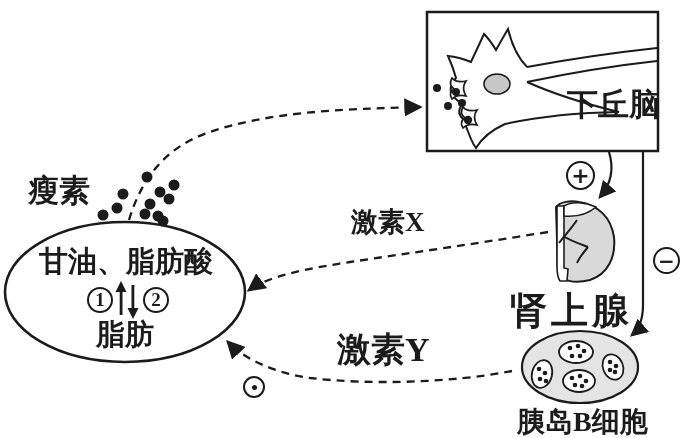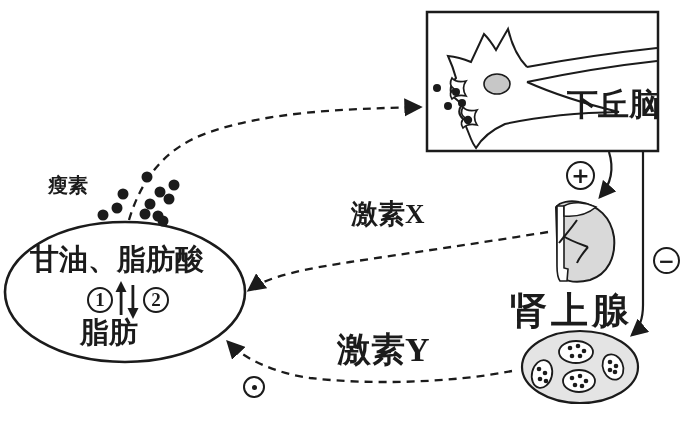--- a/index.html
+++ b/index.html
@@ -6,21 +6,21 @@
   .stage{
     position:relative;width:689px;height:438px;background:#ffffff;
     overflow:hidden;font-family:"Liberation Serif","DejaVu Serif",serif;
     color:#1b1b1b;
   }
   .layer{position:absolute;left:0;top:0;}
   .label{
     position:absolute;font-weight:bold;white-space:nowrap;
     color:#1b1b1b;line-height:1;letter-spacing:0px;
   }
-  .centered{font-family:Liberation Mono, monospace;}
+  .centered{text-align:center;}
   .num-circle{
     position:absolute;width:26px;height:26px;border:2.5px solid #1b1b1b;
     border-radius:50%;display:flex;align-items:center;justify-content:center;
     font-size:19px;font-weight:bold;box-sizing:border-box;background:#fff;
   }
   .sym-circle{
     position:absolute;border:2.4px solid #1b1b1b;border-radius:50%;
     display:flex;align-items:center;justify-content:center;
     font-weight:bold;box-sizing:border-box;background:#fff;
     font-family:"DejaVu Sans",sans-serif;
@@ -141,38 +141,39 @@
         <circle cx="610" cy="370" r="2.3"></circle>
           <circle cx="615" cy="372" r="2.3"></circle>
       </g>
     </g>
 
     <path d="M 548 232 C 480 243 410 253 350 262 C 310 268 268 276 249 290" fill="none" stroke="#1b1b1b" stroke-width="2.3" stroke-dasharray="8 6" marker-end="url(#ah)"></path>
 
     <path d="M 512 371 C 450 383 370 385 310 378 C 280 374 246 361 228 342" fill="none" stroke="#1b1b1b" stroke-width="2.3" stroke-dasharray="8 6" marker-end="url(#ah)"></path>
   </svg>
 
-  <div class="label" style="left:48px;top:175px;font-size:20px;">瘦素</div>
+  <div class="label" style="left:28px;top:175px;font-size:31px;">瘦素</div>
 
   <div class="label centered" style="left:30px;top:247px;width:192px;font-size:29px;">甘油、脂肪酸</div>
 
   <div class="num-circle" style="left:87px;top:287px;">1</div>
   <div class="num-circle" style="left:143px;top:287px;">2</div>
 
   <div class="label centered" style="left:80px;top:320px;width:90px;font-size:29px;">脂肪</div>
 
 
-  <div class="label" style="left:351px;top:201px;font-size:27px;">激素X</div>
+  <div class="label" style="left:351px;top:209px;font-size:27px;">激素X</div>
 
   <div class="label" style="left:337px;top:333px;font-size:34px;">激素Y</div>
 
   <div class="label" style="left:553px;top:89px;font-size:31px;margin-left:14px;">下丘脑</div>
 
   <div class="label" style="left:510px;top:292px;font-size:37px;letter-spacing:4px;">肾上腺</div>
 
+  <div class="label" style="left:517px;top:408px;font-size:28px;">胰岛B细胞</div>
 
   <div class="sym-circle sym-plus">+</div>
   <div class="sym-circle sym-minus">−</div>
   <div class="sym-circle sym-dot">
     <div class="dot"></div>
   </div>
 
 </div>
 
 </body></html>

